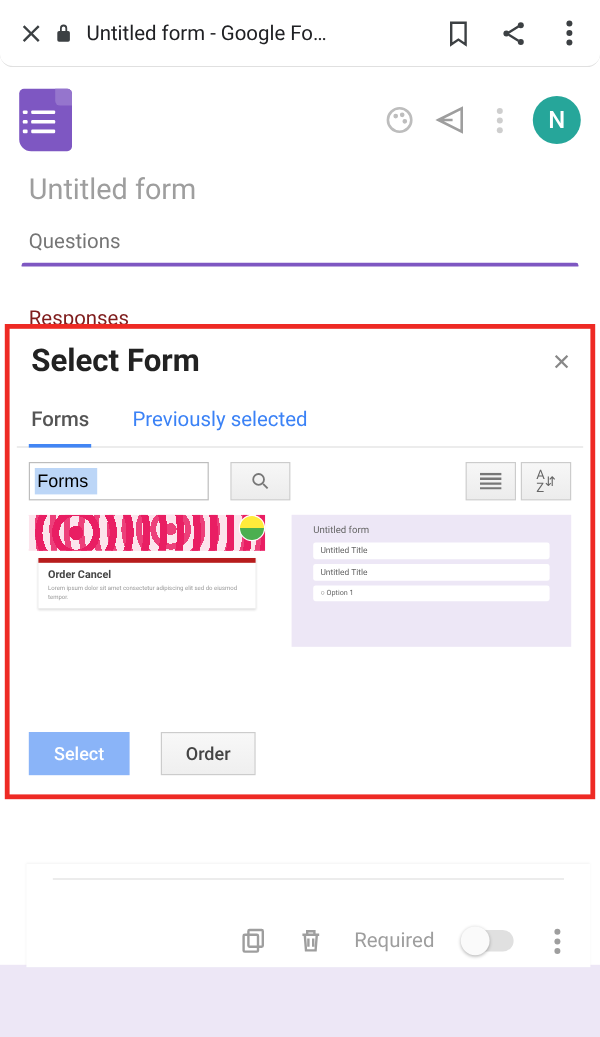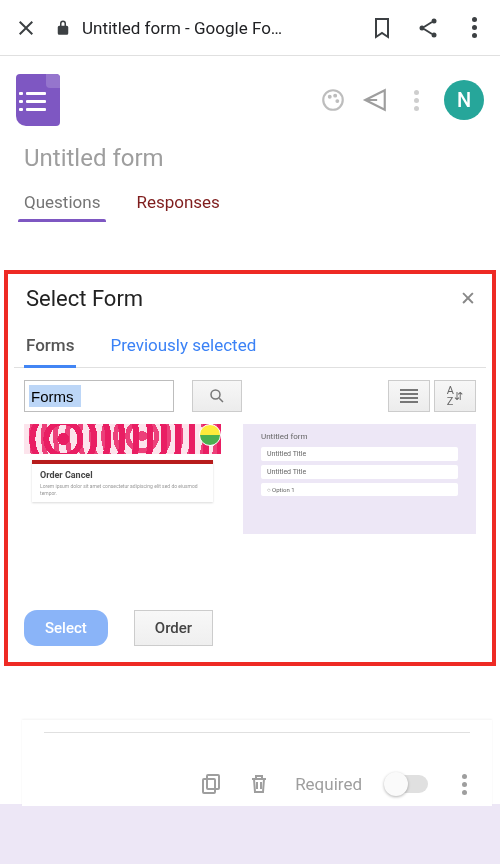--- a/index.html
+++ b/index.html
@@ -1,49 +1,49 @@
 <!DOCTYPE html>
 <html><head>
 <meta charset="utf-8">
 <style>
   * { box-sizing: border-box; margin: 0; padding: 0; }
   body { font-family: Roboto, Arial, sans-serif; width: 500px; height: 864px; background: #fff; overflow: hidden; position: relative; }
 
   
-  .chrome-bar { display: flex; align-items: center; height: 56px; padding: 0 14px; gap: 16px; border-bottom: 1px solid #e0e0e0; }
+  .chrome-bar { display: flex; align-items: center; height: 56px; padding: 0 14px; gap: 6px; border-bottom: 1px solid #e0e0e0; border-radius: 11px; }
   .chrome-bar .url-block { flex: 1; display: flex; align-items: center; gap: 10px; min-width: 0; }
   .page-title { font-size: 17px; color: #202124; white-space: nowrap; overflow: hidden; text-overflow: ellipsis; max-width: 230px; }
   .page-url { font-size: 13px; color: #5f6368; }
   .chrome-icons { display: flex; align-items: center; gap: 22px; }
   .ic { width: 24px; height: 24px; fill: #3c4043; }
   .dots { display:flex; flex-direction:column; gap:3px; align-items:center; justify-content:center; width:24px; height:24px;}
   .dots span{ width:5px; height:5px; border-radius:50%; background:#3c4043; }
 
   
   .app-bar { display:flex; align-items:center; padding: 18px 16px 10px; gap:16px; }
   .forms-logo { width:44px; height:52px; background:#7e57c2; border-radius:4px 4px 4px 10px; position:relative; }
   .forms-logo::before { content:""; position:absolute; top:0; right:0; width:14px; height:14px; background:#9575cd; border-radius:0 4px 0 4px;}
   .forms-logo .lines { position:absolute; left:10px; top:18px; display:flex; flex-direction:column; gap:5px; }
   .forms-logo .lines span{ display:block; width:20px; height:3px; background:#fff; border-radius:1px; position:relative;}
   .forms-logo .lines span::before{ content:""; position:absolute; left:-7px; top:0; width:4px; height:3px; background:#fff; border-radius:1px;}
   .app-bar-spacer { flex:1; }
   .app-icon { width:26px; height:26px; fill:#bdbdbd; stroke:#bdbdbd; }
   .avatar { width:40px; height:40px; border-radius:50%; background:#26a69a; color:#fff; display:flex; align-items:center; justify-content:center; font-size:20px; font-weight:500; }
 
   .form-title { font-size:24px; color:#9e9e9e; padding: 8px 24px 14px; font-weight:400; }
-  .tabs { display:flex; gap:28px; padding:0 20px; border-bottom:1px solid transparent; }
+  .tabs { display:flex; gap:28px; padding:0 20px; border-bottom:1px solid transparent;flex-direction:column; }
   .tab { font-size:17px; color:#7f1d1d; padding:6px 4px 10px; position:relative; }
   .tab.active { color:#757575; }
   .tab.active::after{ content:""; position:absolute; left:-2px; right:-2px; bottom:0; height:3px; background:#7e57c2; border-radius:2px 2px 0 0;}
 
   
   .modal-wrap { position:absolute; top:270px; left:4px; right:4px; bottom:198px; border:4px solid #ee2a24; background:#fff; }
   .modal-inner { position:absolute; top:6px; left:6px; right:6px; bottom:6px; background:#fff; }
   .modal-header { display:flex; align-items:center; justify-content:space-between; padding: 6px 10px 2px 12px; }
-  .modal-title { font-size:22px; font-weight:400; color:#222; }
+  .modal-title { font-size:26px; font-weight:700; color:#222; }
   .close-x { font-size:19px; color:#888; cursor:pointer; }
   .modal-tabs { display:flex; gap:36px; padding: 22px 12px 0; border-bottom:1px solid #e0e0e0; }
   .mtab { font-size:17px; color:#555; padding-bottom:12px; position:relative; font-weight:500;}
   .mtab.inactive{ font-weight:400; color:#3b82f6;}
   .mtab.active::after{ content:""; position:absolute; left:-2px; right:-2px; bottom:-1px; height:3px; background:#4285f4;}
   .toolbar { display:flex; align-items:center; padding:12px 10px; gap:18px; }
   .search-input { width:150px; height:32px; border:1px solid #bdbdbd; padding:0 6px; font-size:15px; background:#fff; }
   .search-input.sel { background:linear-gradient(#bcd6f7,#bcd6f7) no-repeat; background-size:52px 22px; background-position:4px 4px; }
   .iconbtn { width:50px; height:32px; background:linear-gradient(#f7f7f7,#ececec); border:1px solid #ccc; display:flex; align-items:center; justify-content:center; }
   .toolbar-right { margin-left:auto; display:flex; gap:4px; }
@@ -52,21 +52,21 @@
   .thumb { flex:1; position:relative; overflow:hidden; }
   .thumb.flower { background:#fff; }
   .flower-top { height:30px; background: repeating-radial-gradient(circle at 20% 50%, #e91e63 0 6px, transparent 6px 14px), repeating-radial-gradient(circle at 60% 40%, #ec407a 0 5px, transparent 5px 12px), #fce4ec; }
   .card { margin:6px 8px; background:#fff; box-shadow:0 1px 2px rgba(0,0,0,.15); padding:6px 8px; font-size:8px; color:#444; border-top:4px solid #b71c1c; }
   .card h6{ font-size:9px; margin-bottom:3px; font-weight:bold;}
   .status-dot { position:absolute; top:0; right:0; width:22px; height:22px; border-radius:50%; background:linear-gradient(180deg,#ffeb3b 0 50%,#4caf50 50% 100%); border:1px solid #fff;}
   .thumb.purple { background:#ede7f6; padding:4px 18px; font-size:7px; color:#666; }
   .pline { background:#fff; margin:4px 0; padding:3px 6px; border-radius:2px; }
   .footer-btns { position:absolute; left:10px; bottom:10px; display:flex; gap:26px; }
   .btn { height:36px; padding:0 20px; font-size:15px; display:flex; align-items:center; border:1px solid transparent; }
-  .btn.select { background:#8ab4f8; color:#fff; font-weight:500;border-radius:13px;}
+  .btn.select { background:#8ab4f8; color:#fff; font-weight:500;}
   .btn.cancel { background:linear-gradient(#f8f8f8,#efefef); border-color:#ccc; color:#444; font-weight:500;}
 
   
   .bottom-card { position:absolute; left:22px; right:8px; bottom:58px; height:86px; background:#fff; box-shadow:0 -1px 2px rgba(0,0,0,.05); }
   .bottom-card .divider { height:1px; background:#e0e0e0; margin:0 22px; position:absolute; top:12px; left:0; right:0;}
   .bottom-row { position:absolute; bottom:10px; right:16px; left:16px; display:flex; align-items:center; justify-content:flex-end; gap:24px; }
   .req-label { font-size:17px; color:#9e9e9e; }
   .toggle { width:42px; height:18px; background:#e0e0e0; border-radius:10px; position:relative; }
   .toggle::after{ content:""; position:absolute; left:-2px; top:-3px; width:24px; height:24px; background:#fafafa; border-radius:50%; box-shadow:0 1px 3px rgba(0,0,0,.3);}
   .gray-ic{ width:24px; height:24px; fill:none; stroke:#9e9e9e; stroke-width:2;}

